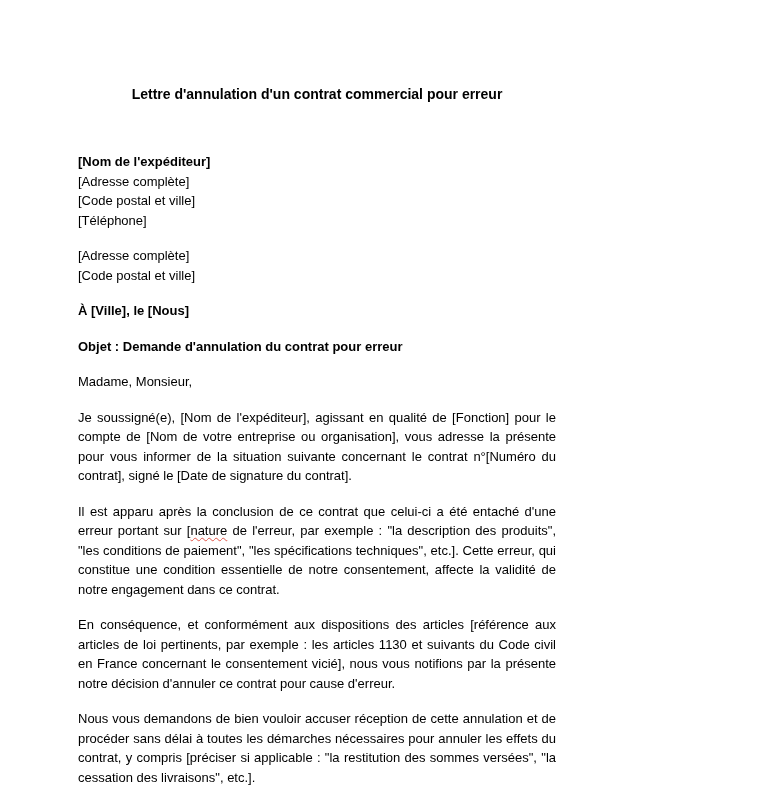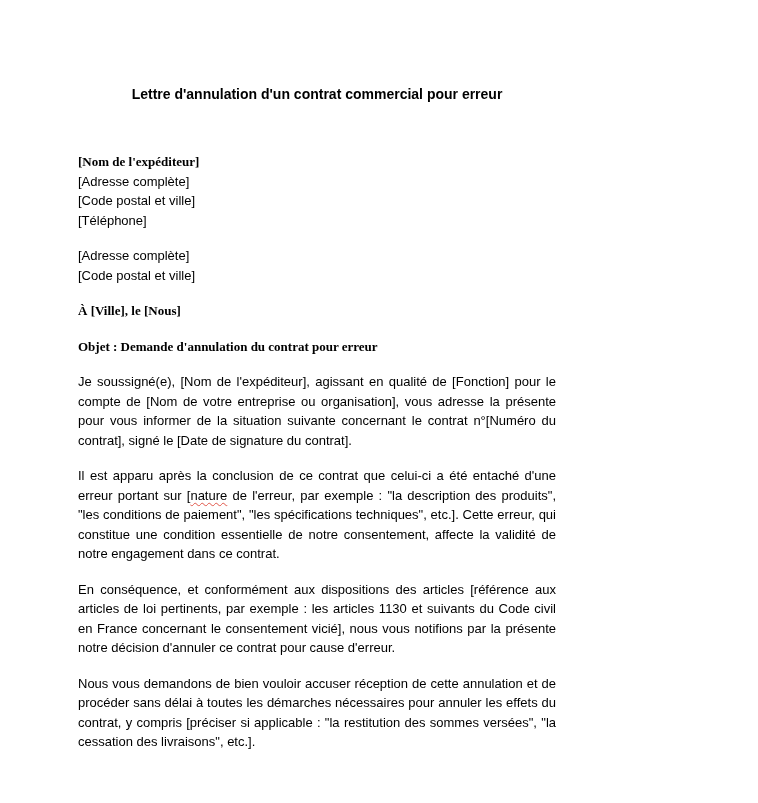--- a/index.html
+++ b/index.html
@@ -31,21 +31,20 @@
   .block {
     margin: 0 0 16px 0;
   }
   .line {
     font-size: 13px;
     line-height: 19.5px;
     white-space: pre-wrap;
   }
   .bold {
     font-weight: bold;
-    font-family: Liberation Serif, serif;
   }
   .para {
     font-size: 13px;
     line-height: 19.5px;
     text-align: justify;
     margin: 0 0 16px 0;
   }
   .misspelled {
     text-decoration-line: underline;
     text-decoration-style: wavy;
@@ -74,20 +73,23 @@
   </div>
 
   <div class="block">
     <div class="line bold">À [Ville], le [Nous]</div>
   </div>
 
   <div class="block">
     <div class="line bold">Objet : Demande d'annulation du contrat pour erreur</div>
   </div>
 
+  <div class="block">
+    <div class="line">Madame, Monsieur,</div>
+  </div>
 
   <p class="para">Je soussigné(e), [Nom de l'expéditeur], agissant en qualité de [Fonction] pour le compte de [Nom de votre entreprise ou organisation], vous adresse la présente pour vous informer de la situation suivante concernant le contrat n°[Numéro du contrat], signé le [Date de signature du contrat].</p>
 
   <p class="para"><span>Il est apparu après la conclusion de ce contrat que celui-ci a été entaché d'une erreur portant sur [</span><span class="misspelled">nature</span><span> de l'erreur, par exemple : "la description des produits", "les conditions de paiement", "les spécifications techniques", etc.]. Cette erreur, qui constitue une condition essentielle de notre consentement, affecte la validité de notre engagement dans ce contrat.</span></p>
 
   <p class="para">En conséquence, et conformément aux dispositions des articles [référence aux articles de loi pertinents, par exemple : les articles 1130 et suivants du Code civil en France concernant le consentement vicié], nous vous notifions par la présente notre décision d'annuler ce contrat pour cause d'erreur.</p>
 
   <p class="para">Nous vous demandons de bien vouloir accuser réception de cette annulation et de procéder sans délai à toutes les démarches nécessaires pour annuler les effets du contrat, y compris [préciser si applicable : "la restitution des sommes versées", "la cessation des livraisons", etc.].</p>
 
 </div>

